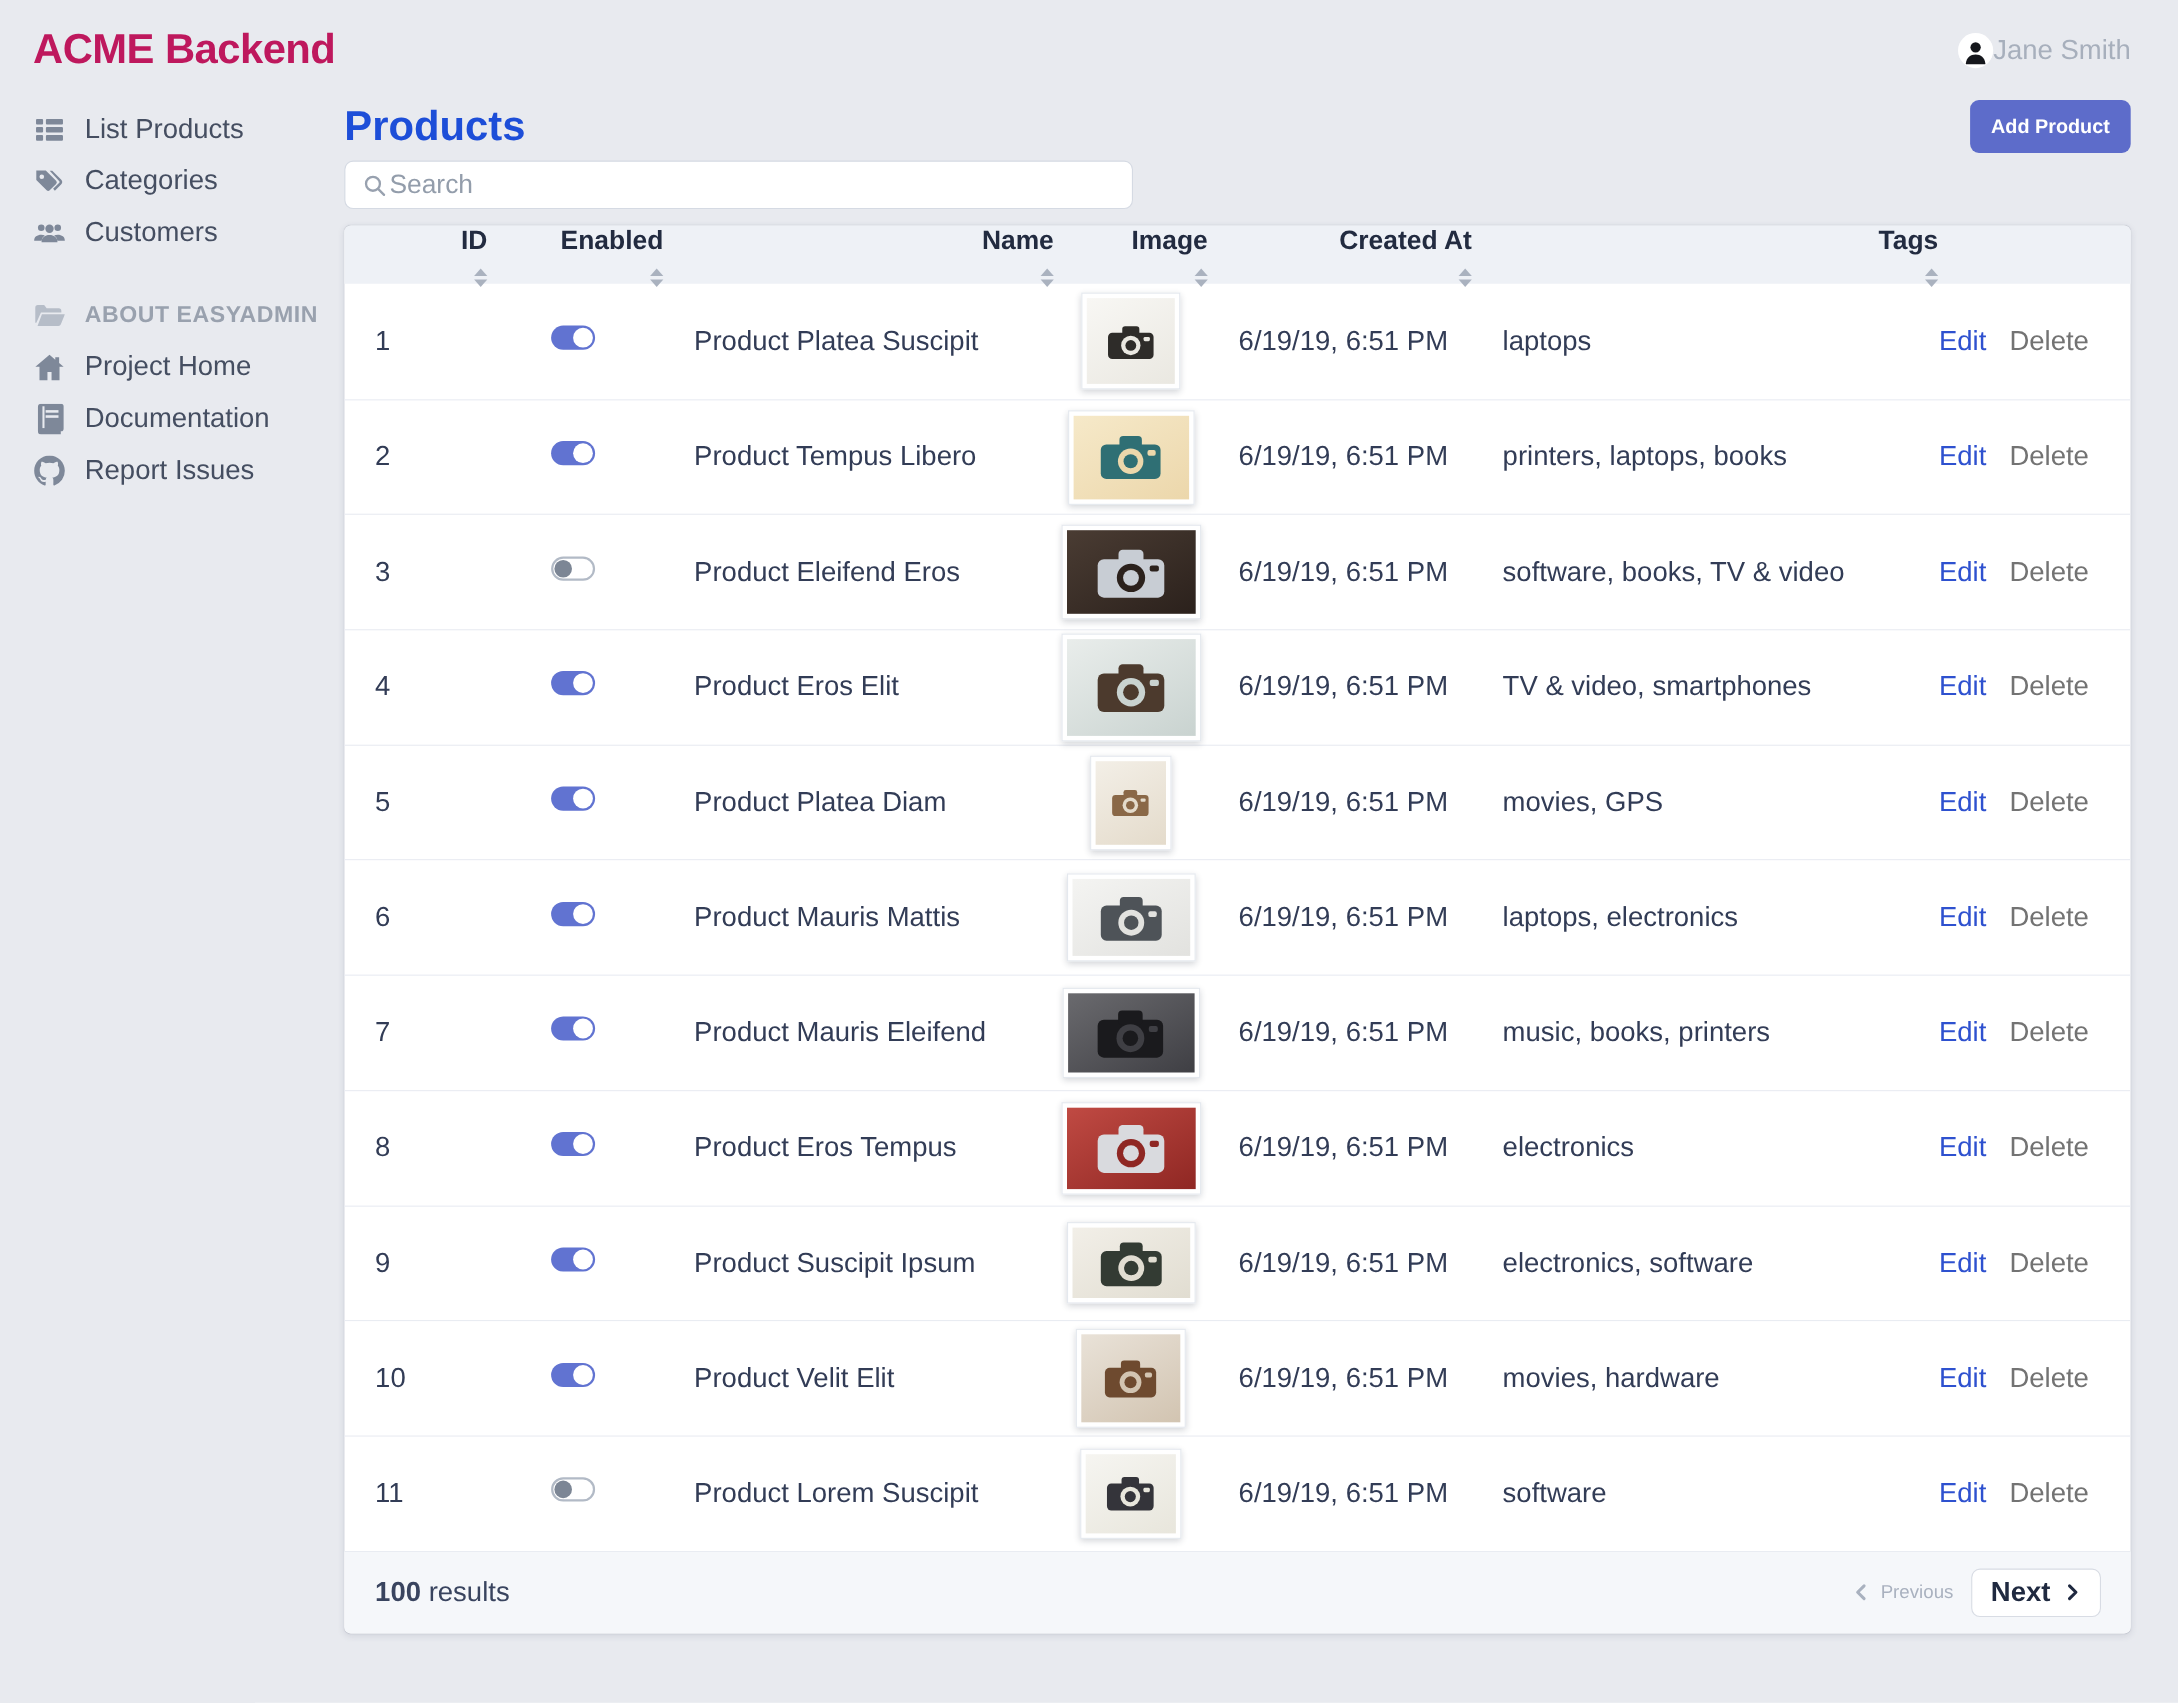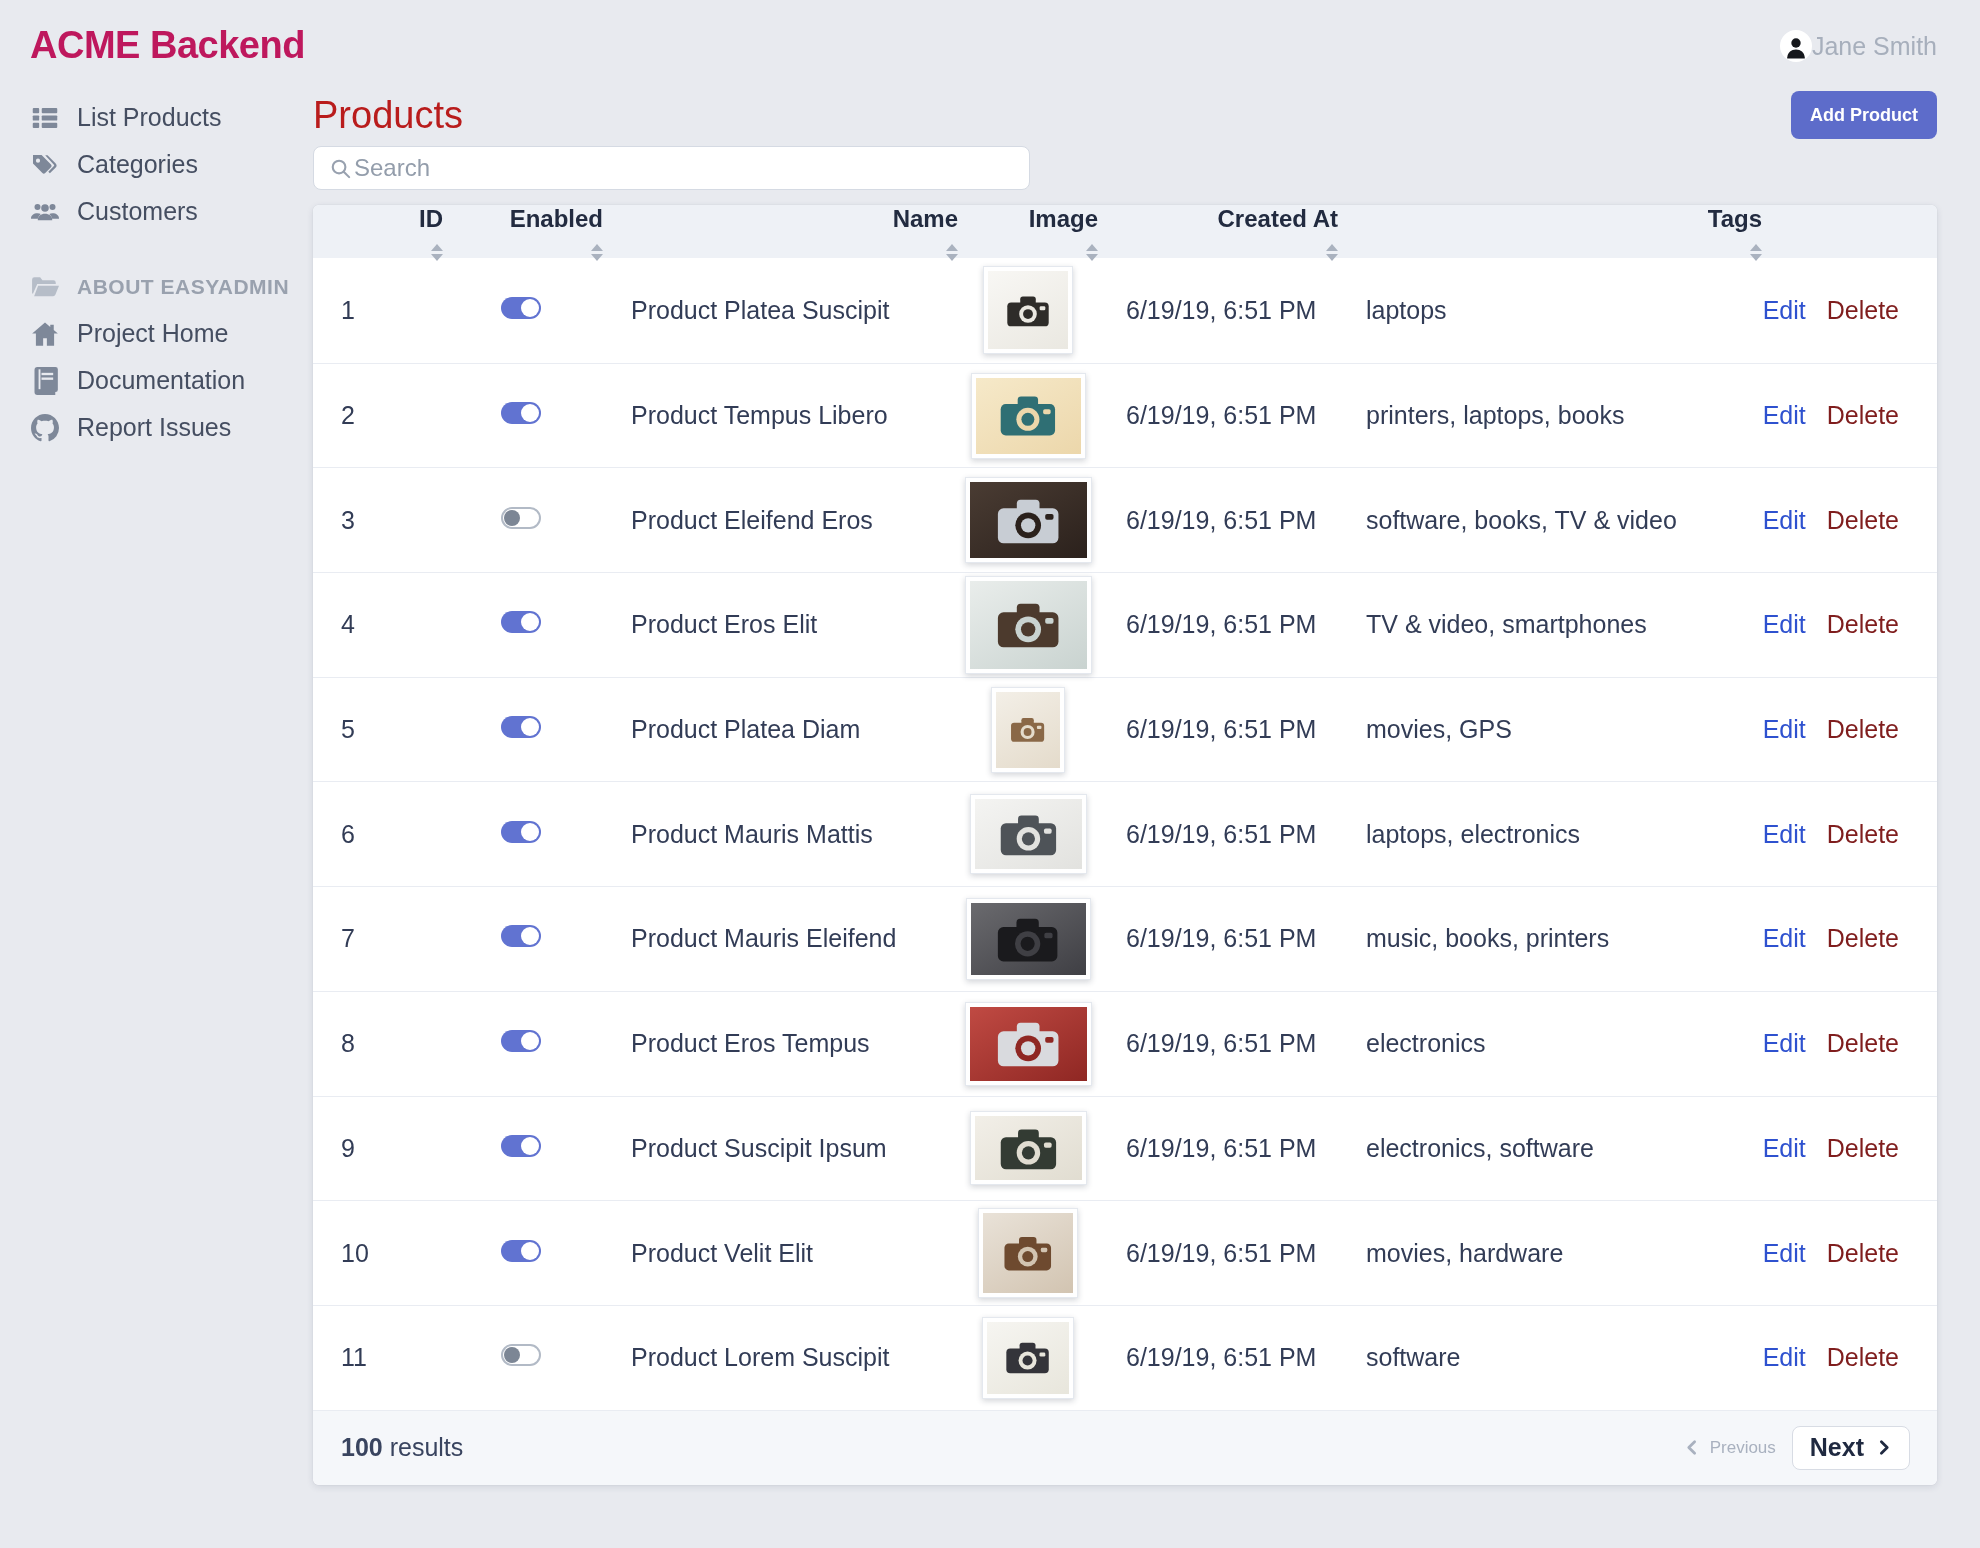--- a/index.html
+++ b/index.html
@@ -22,21 +22,21 @@
   .nav-item svg { width:28px; height:28px; }
 
   
   .main { flex:1; box-sizing:border-box; padding:30px 43px 0 0; }
   .topbar { display:flex; justify-content:flex-end; align-items:center; height:32px; }
   .avatar { width:32px; height:32px; border-radius:50%; background:#ffffff; overflow:hidden; position:relative; }
   .avatar svg { position:absolute; left:4px; top:4px; width:24px; height:26px; }
   .username { font-size:25px; color:#a7afbc; }
 
   .page-head { margin-top:31px; height:44px; display:flex; justify-content:space-between; align-items:center; }
-  .page-title { font-size:38px; font-weight:normal; color:#b91c1c; margin:0; }
+  .page-title { font-size:38px; font-weight:bold; color:#1d4ed8; margin:0; }
   .add-btn { height:48px; padding:0 19px; background:#5d6cca; color:#fff; font-size:18px; font-weight:600;
              border:none; border-radius:8px; cursor:pointer; font-family:"Liberation Sans", sans-serif; }
 
   .search-row { margin-top:9px; }
   .search-box { width:717px; height:44px; box-sizing:border-box; background:#fff; border:1px solid #d5dae3;
                 border-radius:8px; display:flex; align-items:center; padding-left:15px; }
   .search-box svg { width:23px; height:23px; flex-shrink:0; }
   .search-input { border:none; outline:none; flex:1; font-size:24px; color:#323c56; background:transparent;
                   font-family:"Liberation Sans", sans-serif; }
   .search-input::placeholder { color:#939dab; }
@@ -55,21 +55,21 @@
   .tr:first-child { border-top:none; }
   .td-id { padding-left:28px; }
   .td-enabled { padding-left:58px; }
   .td-name { padding-left:28px; }
   .td-image { display:flex; justify-content:center; }
   .td-created { padding-left:28px; }
   .td-tags { padding-left:28px; }
   .td-actions { display:flex; justify-content:flex-end; padding-right:38px; gap:21px; }
   .link { text-decoration:none; cursor:pointer; font-size:25px; }
   .link-edit { color:#2e51cf; }
-  .link-delete { color:#7f1d1d; }
+  .link-delete { color:#737373; }
 
   .toggle { width:40px; height:22px; border-radius:11px; position:relative; display:inline-block; cursor:pointer; box-sizing:border-box; }
   .toggle.on { background:#6173d1; }
   .toggle.on .knob { position:absolute; right:2px; top:2px; width:18px; height:18px; border-radius:50%; background:#fff; }
   .toggle.off { background:#fff; border:2px solid #b2bac6; }
   .toggle.off .knob { position:absolute; left:1px; top:1px; width:16px; height:16px; border-radius:50%; background:#7c8695; }
 
   .thumb { background:#fff; border:1px solid #e4e8ee; box-shadow:0 2px 6px rgba(30,40,60,0.2); padding:4px; display:inline-flex; }
   .thumb-img { display:flex; align-items:center; justify-content:center; }
   .thumb-img svg { width:55%; height:auto; }

